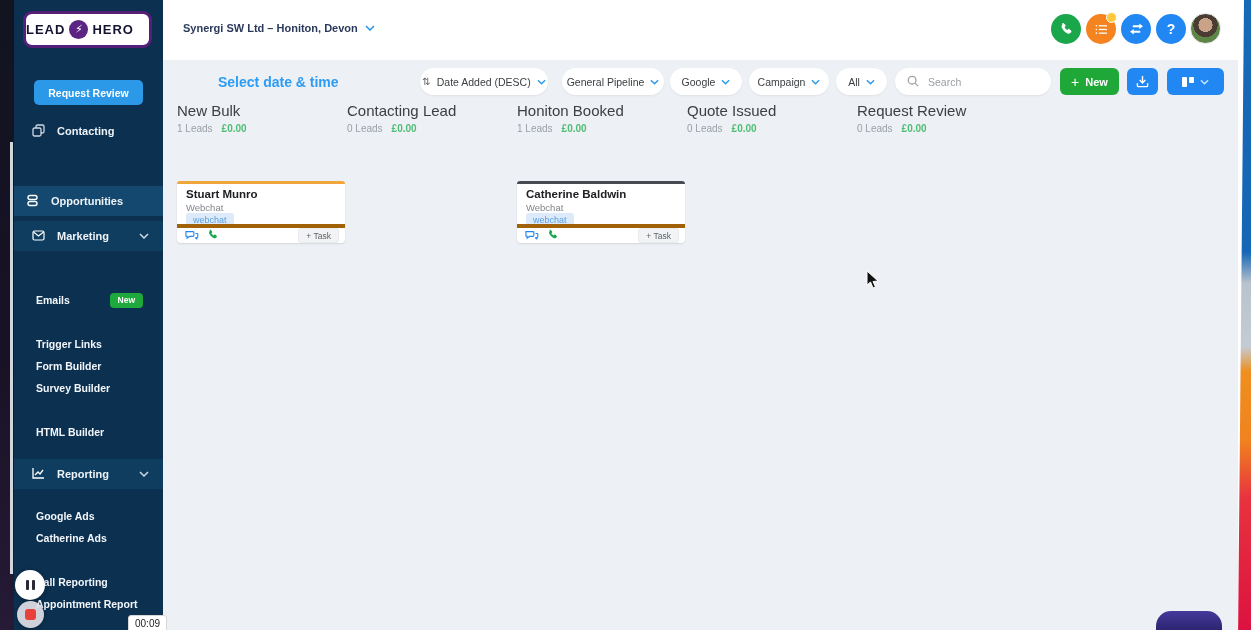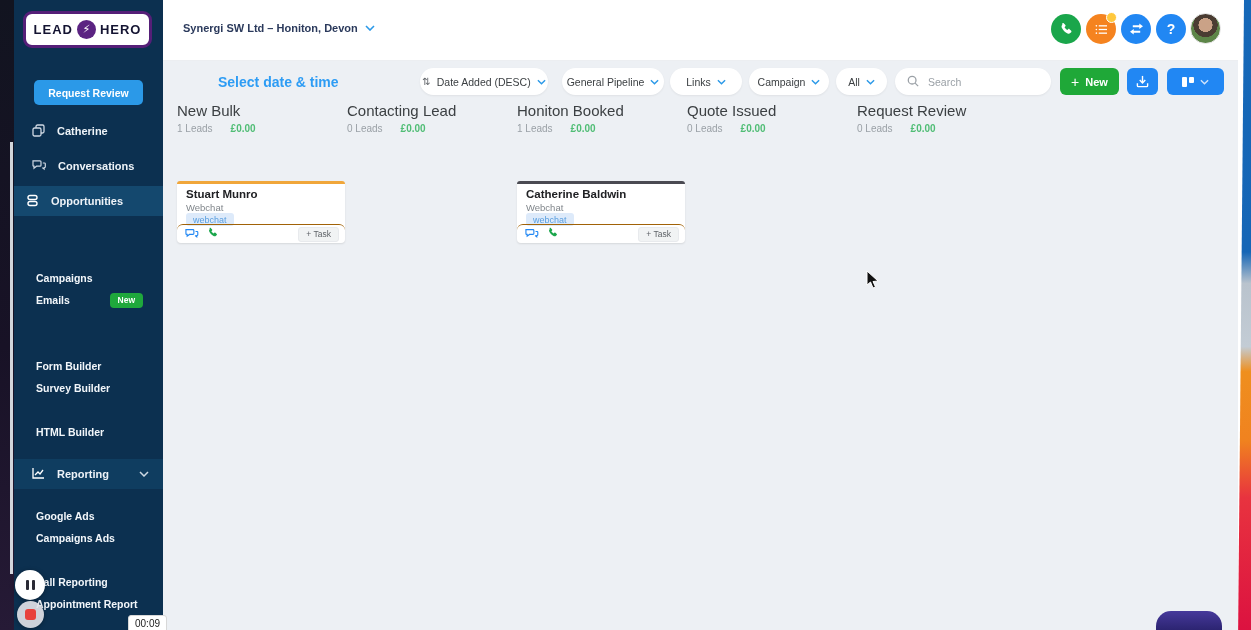--- a/index.html
+++ b/index.html
@@ -13,21 +13,21 @@
   #right-stripe{right:0;top:0;width:14px;height:630px;z-index:0;
      background:linear-gradient(180deg,#1668b8 0%,#1566b6 40%,#b9c3cd 45%,#c3ccd5 55%,#ef8f1e 59%,#f0821f 70%,#e8333f 79%,#dc1240 100%);
      clip-path:polygon(50% 0,100% 0,100% 100%,8% 100%);}
 
   
   #app{left:14px;top:0;width:1224px;height:630px;background:#fff;z-index:1;}
 
   
   #sidebar{left:0;top:0;width:149px;height:630px;background:#0c3050;}
   #logo-box{left:9px;top:11px;width:129px;height:37px;background:#fff;border:3px solid #551f78;border-radius:9px;
-     display:flex;align-items:center;justify-content:center;gap:4px;box-sizing:border-box;}
+     display:flex;align-items:center;gap:4px;box-sizing:border-box;}
   .logo-word{font-size:13px;font-weight:800;letter-spacing:1px;color:#141432;}
   #logo-bolt{width:19px;height:19px;border-radius:50%;background:#5b2382;color:#fff;display:flex;align-items:center;justify-content:center;font-size:11px;line-height:1;}
   #request-review-btn{left:20px;top:80px;width:109px;height:25px;background:#2b99e8;border:none;border-radius:5px;
      color:#fff;font-size:10.5px;font-weight:700;font-family:inherit;display:flex;align-items:center;justify-content:center;cursor:pointer;}
   .nav-item{left:0;width:149px;height:30px;display:flex;align-items:center;gap:12px;padding-left:18px;box-sizing:border-box;
      color:#eef3f8;font-size:11px;font-weight:600;cursor:pointer;}
   .nav-item .chev{margin-left:auto;margin-right:14px;color:#cdd9e4;display:flex;}
   .nav-active{background:#14486e;padding-left:12px;}
   .nav-section{background:#0f3d60;}
   .subitem{left:0;width:149px;height:22px;display:flex;align-items:center;padding-left:22px;box-sizing:border-box;
@@ -64,31 +64,31 @@
      color:#fff;font-family:inherit;cursor:pointer;box-sizing:border-box;}
   #new-btn{left:897px;width:59px;background:#1fa838;font-size:11px;font-weight:700;}
   #new-btn .plus{font-size:14px;font-weight:400;line-height:1;}
   #import-btn{left:964px;width:31px;background:#2187f3;}
   #board-btn{left:1004px;width:57px;background:#2187f3;}
   #board-btn .chev{color:#cfe3fb;display:flex;}
 
   
   .col{top:41px;width:168px;}
   .col-title{font-size:15px;color:#3c4043;}
-  .col-sub{margin-top:4px;font-size:10px;display:flex;gap:18px;}
+  .col-sub{margin-top:4px;font-size:10px;display:flex;gap:9px;}
   .col-count{color:#9aa0a6;}
   .col-value{color:#50bd75;font-weight:600;}
   .card{position:absolute;top:79px;left:0;width:168px;height:62px;background:#fff;border-radius:4px;
      box-shadow:0 1px 2px rgba(0,0,0,.1);cursor:pointer;}
   .card-accent{position:absolute;left:0;top:0;width:100%;height:3px;border-radius:4px 4px 0 0;}
   .card-name{position:absolute;left:9px;top:7px;font-size:11.5px;font-weight:700;color:#202124;}
   .card-source{position:absolute;left:9px;top:21px;font-size:9.5px;color:#80868b;}
   .card-tag{position:absolute;left:9px;top:32px;background:#ddeafa;color:#5a9fe0;font-size:9px;padding:1.5px 7px;border-radius:3px;}
-  .card-footer{position:absolute;left:0;bottom:0;width:100%;height:19px;border-top:1px solid #a16207;
-     display:flex;align-items:center;padding:0 6px 0 8px;box-sizing:border-box;gap:8px;border-radius:6px;}
+  .card-footer{position:absolute;left:0;bottom:0;width:100%;height:19px;border-top:4px solid #a16207;
+     display:flex;align-items:center;padding:0 6px 0 8px;box-sizing:border-box;gap:8px;}
   .task-btn{margin-left:auto;background:#f1f3f4;border:1px solid #e8eaed;border-radius:3px;color:#5f6368;
      font-size:8.5px;padding:1.5px 7px;cursor:pointer;font-family:inherit;}
 
   
   #pause-btn{left:15px;top:570px;width:30px;height:30px;border-radius:50%;background:#fff;box-shadow:0 1px 5px rgba(0,0,0,.35);
      display:flex;align-items:center;justify-content:center;gap:3px;cursor:pointer;z-index:5;}
   #pause-btn i{width:3px;height:10px;background:#2a2a35;border-radius:1px;}
   #record-btn{left:17px;top:601px;width:27px;height:27px;border-radius:50%;background:rgba(225,225,230,.92);
      box-shadow:0 1px 4px rgba(0,0,0,.3);display:flex;align-items:center;justify-content:center;cursor:pointer;z-index:5;}
   #record-btn i{width:11px;height:11px;background:#e8413c;border-radius:3px;}
@@ -113,44 +113,49 @@
       <span id="logo-bolt">⚡</span>
       <span class="logo-word">HERO</span>
     </div>
     <button class="abs" id="request-review-btn">Request Review</button>
 
     <div class="abs nav-item" style="top:116px">
       <span><svg width="13" height="13" viewBox="0 0 13 13" fill="none" stroke="#cfd8e3" stroke-width="1.3">
             <rect x="1" y="4" width="8" height="8" rx="1.5"></rect>
             <path d="M4 4V2.5A1.5 1.5 0 0 1 5.5 1h5A1.5 1.5 0 0 1 12 2.5v5A1.5 1.5 0 0 1 10.5 9H9"></path>
           </svg></span>
-      <span>Catherine</span>
-    </div>
-    <div class="abs nav-item" style="top:151px">
-      <span><svg width="14" height="12" viewBox="0 0 14 12" fill="none" stroke="#cfd8e3" stroke-width="1.2">
-            <path d="M1 1.8h7a1 1 0 0 1 1 1v3.4a1 1 0 0 1-1 1H4.5L2 9.2v-2H1.8a.8.8 0 0 1-.8-.8z"></path>
-            <path d="M10.8 4h1.7a.8.8 0 0 1 .8.8v3a.8.8 0 0 1-.8.8h-.4v1.5l-1.9-1.5"></path>
-          </svg></span>
-      <span>Conversations</span>
+      <span>Contacting</span>
     </div>
     <div class="abs nav-item nav-active" style="top:186px">
       <span><svg width="13" height="13" viewBox="0 0 13 13" fill="none" stroke="#fff" stroke-width="1.4">
             <rect x="2" y="1.5" width="9" height="4" rx="2"></rect>
             <rect x="2" y="7.5" width="9" height="4" rx="2"></rect>
           </svg></span>
       <span>Opportunities</span>
     </div>
-
-    <div class="abs subitem" style="top:267px">
-        <span>Campaigns</span>
-      </div>
+    <div class="abs nav-item nav-section" style="top:221px">
+      <span><svg width="13" height="11" viewBox="0 0 13 11" fill="none" stroke="#fff" stroke-width="1.2">
+            <rect x="1" y="1" width="11" height="9" rx="1.5"></rect>
+            <path d="M1.5 2L6.5 6 11.5 2"></path>
+          </svg></span>
+      <span>Marketing</span>
+      <span class="chev">
+          <svg width="10" height="6" viewBox="0 0 10 6" fill="none" stroke="currentColor" stroke-width="1.5">
+            <path d="M1 1l4 4 4-4"></path>
+          </svg>
+        </span>
+    </div>
+
     <div class="abs subitem" style="top:289px">
       <span>Emails</span>
       <span class="badge-new">New</span>
     </div>
+    <div class="abs subitem" style="top:333px">
+        <span>Trigger Links</span>
+      </div>
     <div class="abs subitem" style="top:355px">
         <span>Form Builder</span>
       </div>
     <div class="abs subitem" style="top:377px">
         <span>Survey Builder</span>
       </div>
     <div class="abs subitem" style="top:421px">
         <span>HTML Builder</span>
       </div>
 
@@ -163,21 +168,21 @@
       <span class="chev">
           <svg width="10" height="6" viewBox="0 0 10 6" fill="none" stroke="currentColor" stroke-width="1.5">
             <path d="M1 1l4 4 4-4"></path>
           </svg>
         </span>
     </div>
     <div class="abs subitem" style="top:505px">
         <span>Google Ads</span>
       </div>
     <div class="abs subitem" style="top:527px">
-        <span>Campaigns Ads</span>
+        <span>Catherine Ads</span>
       </div>
     <div class="abs subitem" style="top:571px">
         <span>Call Reporting</span>
       </div>
     <div class="abs subitem" style="top:593px">
         <span>Appointment Report</span>
       </div>
   </div>
 
   <div class="abs" id="topbar">
@@ -231,21 +236,21 @@
     </div>
     <div class="abs pill" style="left:399px;width:102px">
       <span>General Pipeline</span>
       <span class="chev">
           <svg width="9" height="6" viewBox="0 0 10 6" fill="none" stroke="currentColor" stroke-width="1.6">
             <path d="M1 1l4 4 4-4"></path>
           </svg>
         </span>
     </div>
     <div class="abs pill" style="left:507px;width:72px">
-      <span>Links</span>
+      <span>Google</span>
       <span class="chev">
           <svg width="9" height="6" viewBox="0 0 10 6" fill="none" stroke="currentColor" stroke-width="1.6">
             <path d="M1 1l4 4 4-4"></path>
           </svg>
         </span>
     </div>
     <div class="abs pill" style="left:586px;width:80px">
       <span>Campaign</span>
       <span class="chev">
           <svg width="9" height="6" viewBox="0 0 10 6" fill="none" stroke="currentColor" stroke-width="1.6">

